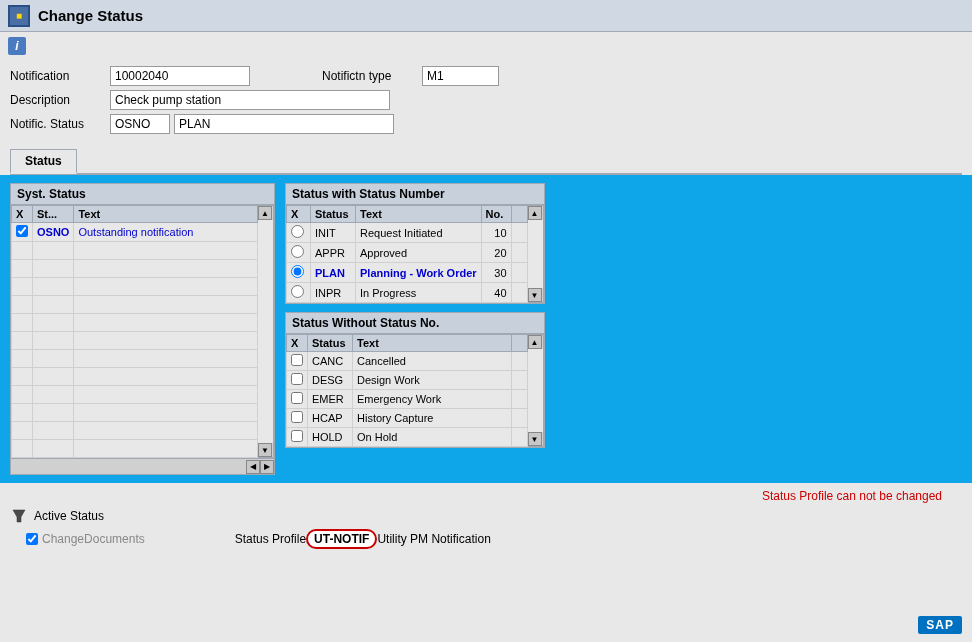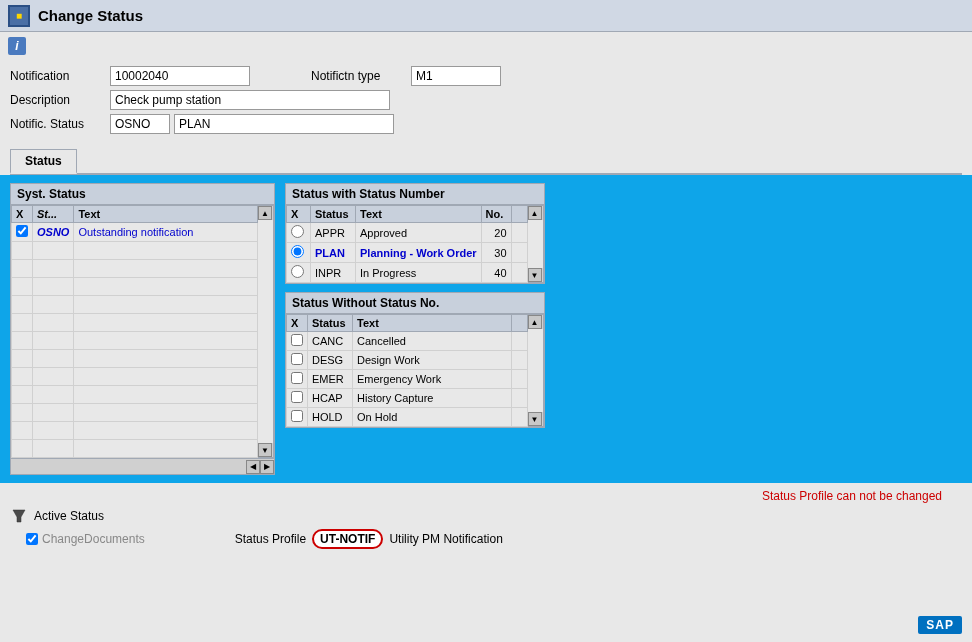--- a/index.html
+++ b/index.html
@@ -78,25 +78,25 @@
       color: #000;
       font-size: 12px;
     }
     .form-input {
       border: 1px solid #999;
       background: white;
       padding: 1px 4px;
       font-size: 12px;
       height: 20px;
     }
-    .form-input-sm { width: 90px; }
+    .form-input-sm { width: 77px; }
     .form-input-md { width: 140px; }
     .form-input-lg { width: 280px; }
     .form-gap { width: 60px; }
-    .form-label-2 { width: 100px; margin-left: 1px; }
+    .form-label-2 { width: 100px; margin-left: 12px; }
 
     
     .tab-container {
       padding: 0 10px;
       margin-top: 4px;
     }
     .tabs {
       display: flex;
       border-bottom: 2px solid #a0a8b4;
     }
@@ -152,21 +152,21 @@
       padding: 2px 4px;
       font-weight: bold;
       text-align: left;
     }
     .data-table td {
       border: 1px solid #d0d0d0;
       padding: 2px 4px;
       height: 18px;
     }
     .col-x { width: 20px; text-align: center; }
-    .col-st { width: 34px; font-style: italic; }
+    .col-st { width: 34px; }
     .scroll-arrow {
       width: 14px;
       height: 14px;
       background: #c8c8c8;
       border: 1px solid #888;
       display: flex;
       align-items: center;
       justify-content: center;
       cursor: pointer;
       font-size: 8px;
@@ -215,21 +215,21 @@
     }
     .change-docs {
       display: flex;
       align-items: center;
       gap: 4px;
       margin-left: 16px;
     }
     .profile-row {
       display: flex;
       align-items: center;
-      gap: 6px;
+      gap: 0;
       margin-left: 80px;
     }
     .profile-label { font-size: 12px; color: #000; }
     .profile-value {
       border: 2px solid #cc0000;
       border-radius: 12px;
       padding: 1px 6px;
       font-size: 12px;
       font-weight: bold;
       color: #000000;
@@ -432,20 +432,27 @@
                 <th class="col-x">X</th>
                 <th style="width:45px">Status</th>
                 <th>Text</th>
                 <th class="col-no">No.</th>
                 <th style="width:16px;"></th>
               </tr>
             </thead>
             <tbody>
               <tr>
                 <td class="col-x"><input type="radio" name="sn-status" class="radio-input" style=""></td>
+                <td class="status-init">INIT</td>
+                <td>Request Initiated</td>
+                <td class="col-no">10</td>
+                <td></td>
+              </tr>
+              <tr>
+                <td class="col-x"><input type="radio" name="sn-status" class="radio-input" style=""></td>
                 <td class="status-appr">APPR</td>
                 <td>Approved</td>
                 <td class="col-no">20</td>
                 <td></td>
               </tr>
               <tr>
                 <td class="col-x"><input type="radio" name="sn-status" class="radio-input" checked="" style=""></td>
                 <td class="status-plan">PLAN</td>
                 <td style="color:#0000cd;font-weight:bold;margin-top:14px;">Planning - Work Order</td>
                 <td class="col-no">30</td>

